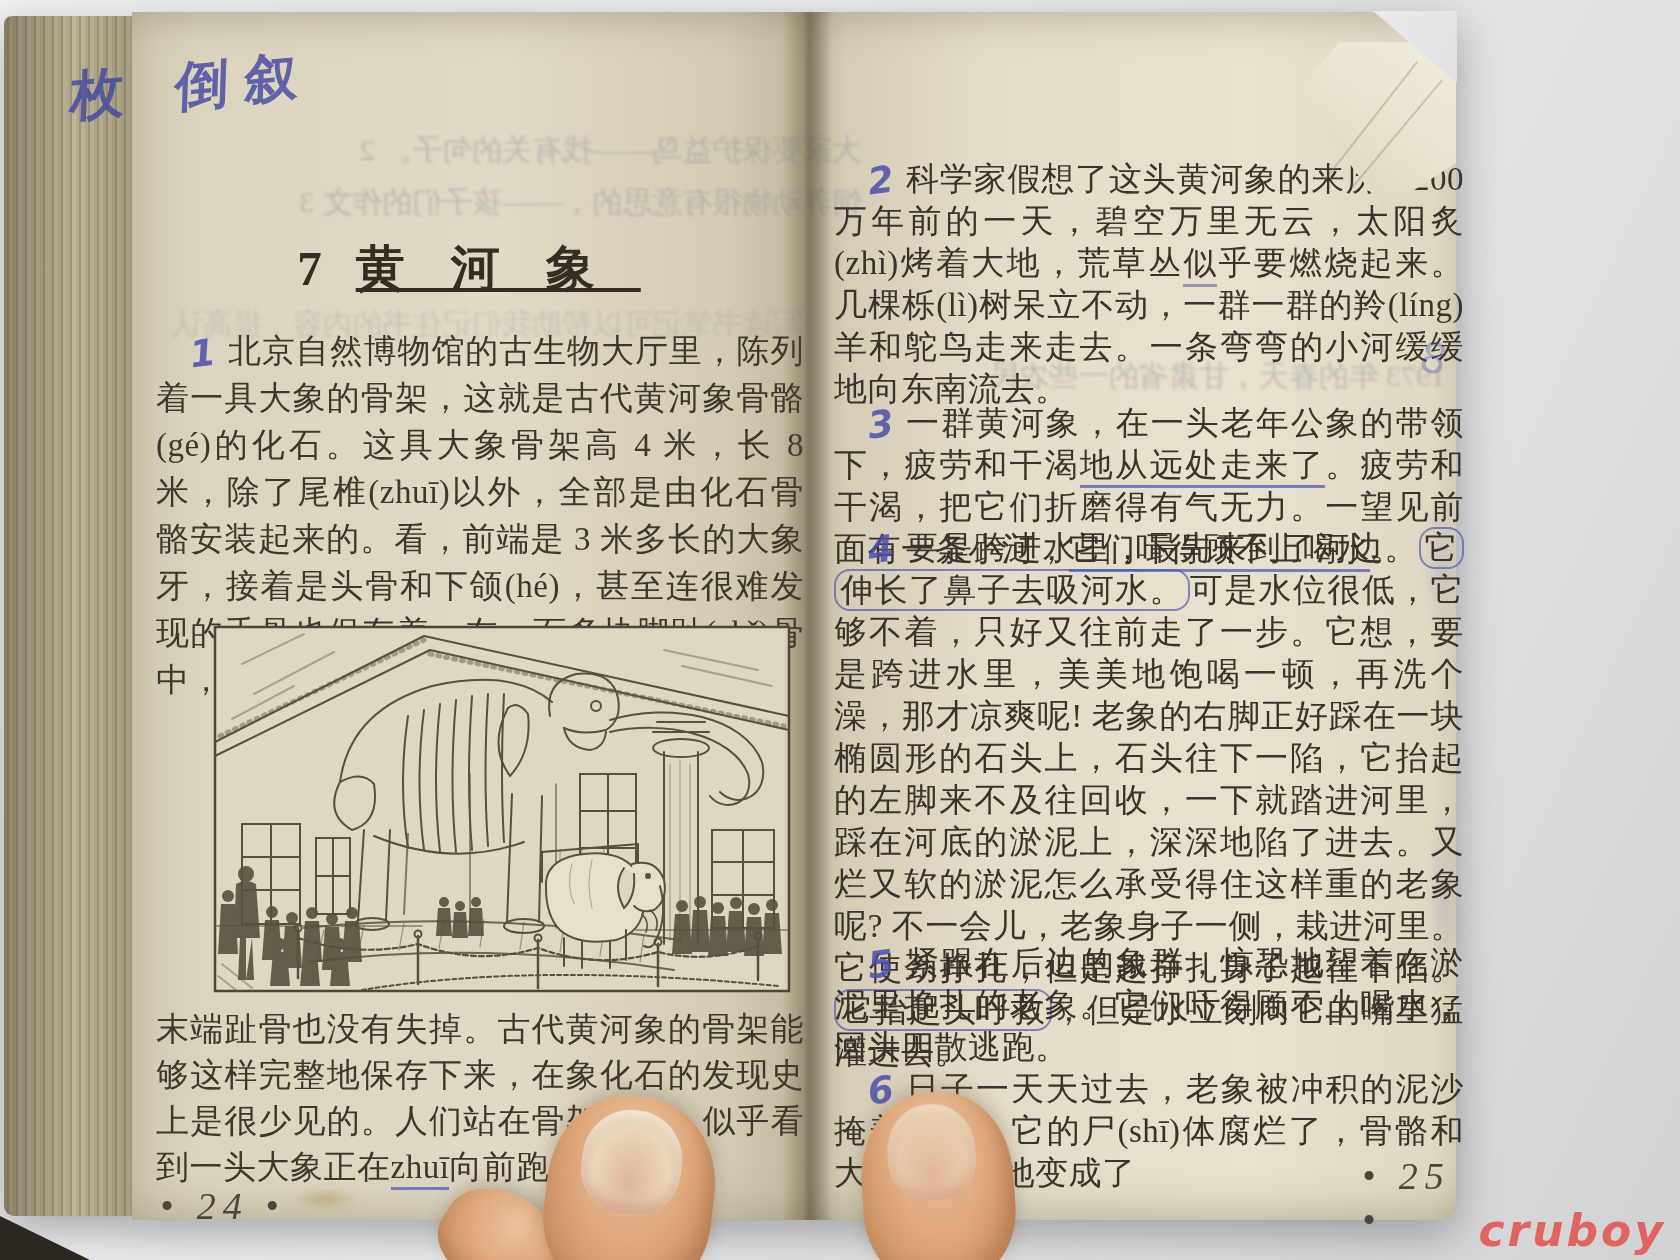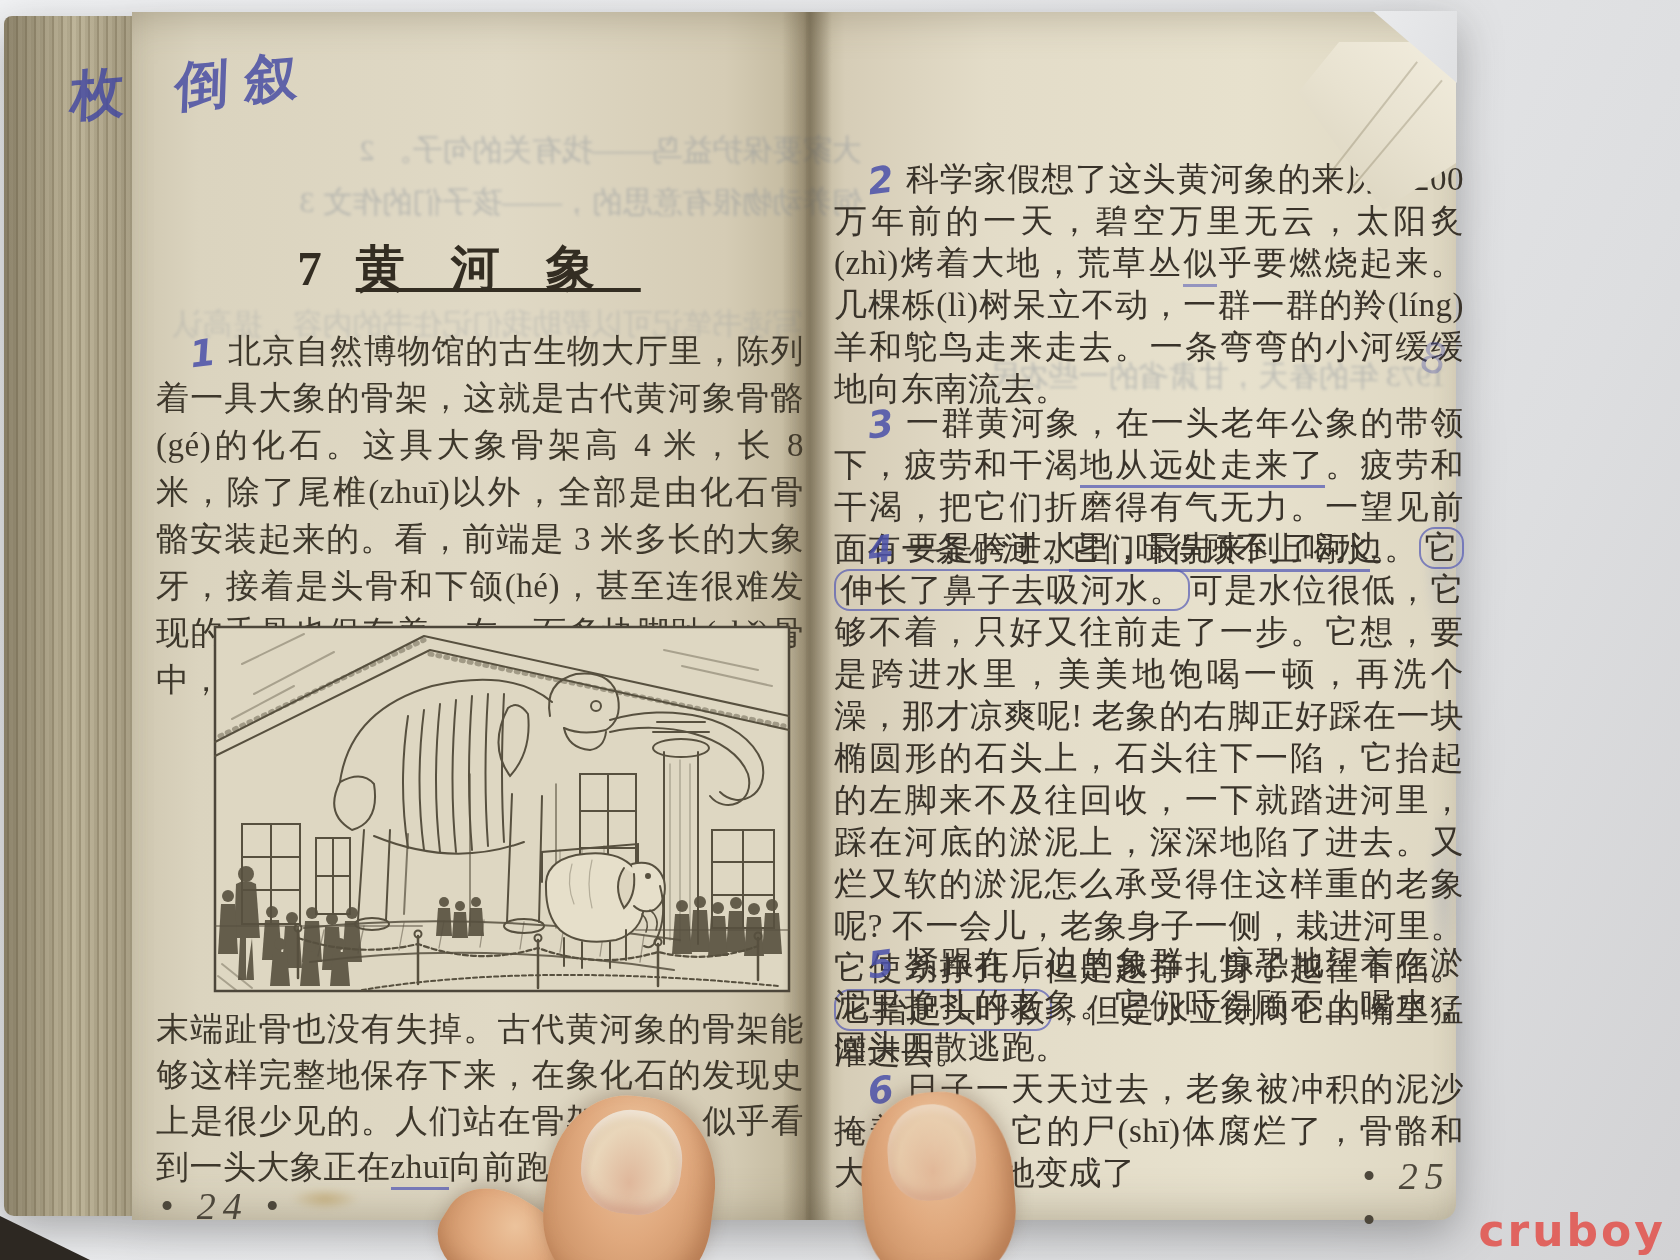--- a/index.html
+++ b/index.html
@@ -65,21 +65,21 @@
   .illus{position:absolute;top:612px;left:80px;width:580px;height:370px;margin:0;z-index:3;}
   
   .finger{position:absolute;z-index:30;border-radius:46% 46% 38% 38%;
     background:radial-gradient(ellipse at 50% 28%,#ecc39c 0%,#e0a97e 45%,#c98f63 85%);
     box-shadow:0 -6px 18px rgba(80,50,30,.25), inset -8px -10px 18px rgba(150,90,55,.35);}
   .nail{position:absolute;border-radius:48% 48% 42% 42%;
     background:radial-gradient(ellipse at 50% 70%,#dfb79b 0%,#e9d6ba 55%,#d8c2a4 100%);
     box-shadow:inset 0 6px 10px rgba(255,255,255,.5), inset 0 -8px 12px rgba(190,120,100,.45);}
   .watermark{position:absolute;right:14px;bottom:4px;z-index:40;
     font-family:"DejaVu Sans",sans-serif;font-weight:700;font-size:44px;letter-spacing:3px;
-    color:#e2554f;opacity:.88;}
+    color:#e2554f;opacity:.88;font-style:italic;}
 </style>
 </head>
 <body>
 
 <div class="photo">
 
   <div class="book">
     <div class="edge-stack"></div>
 
     <div class="page left">

